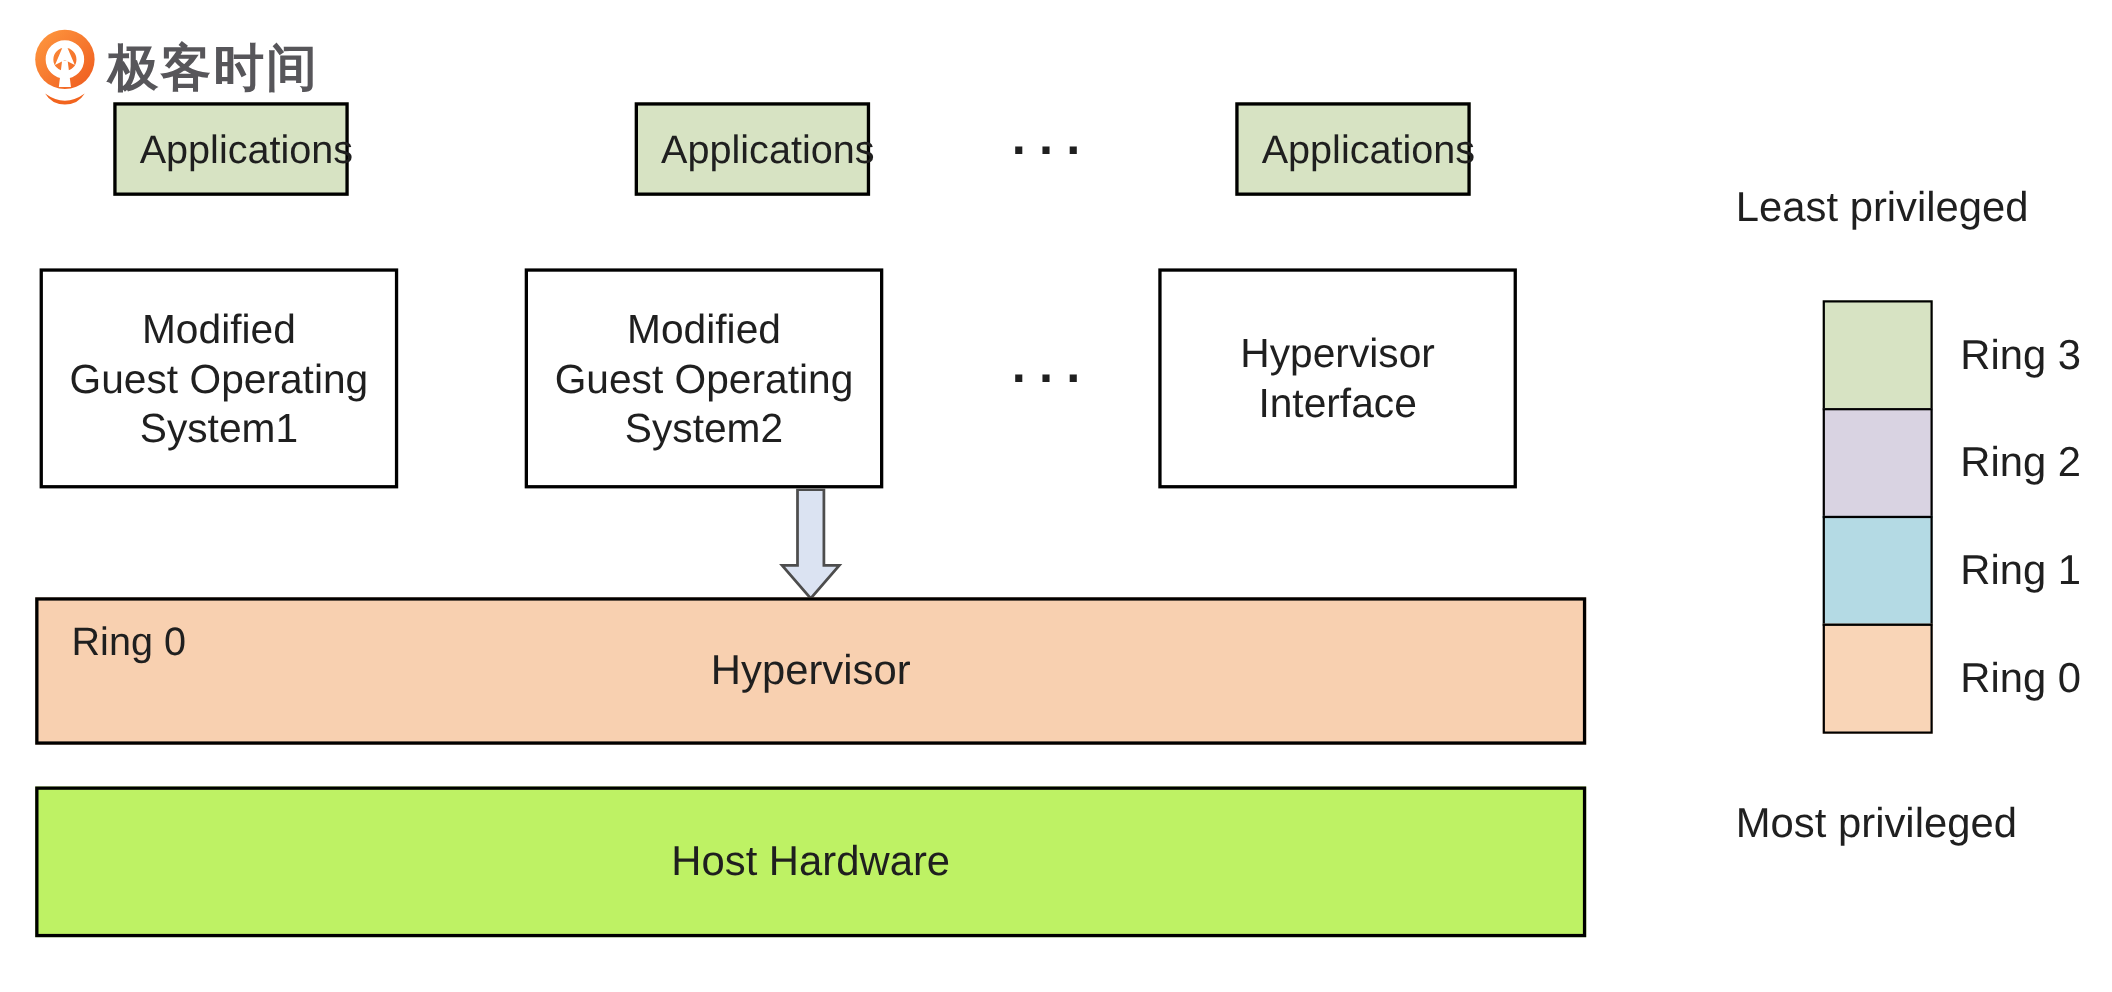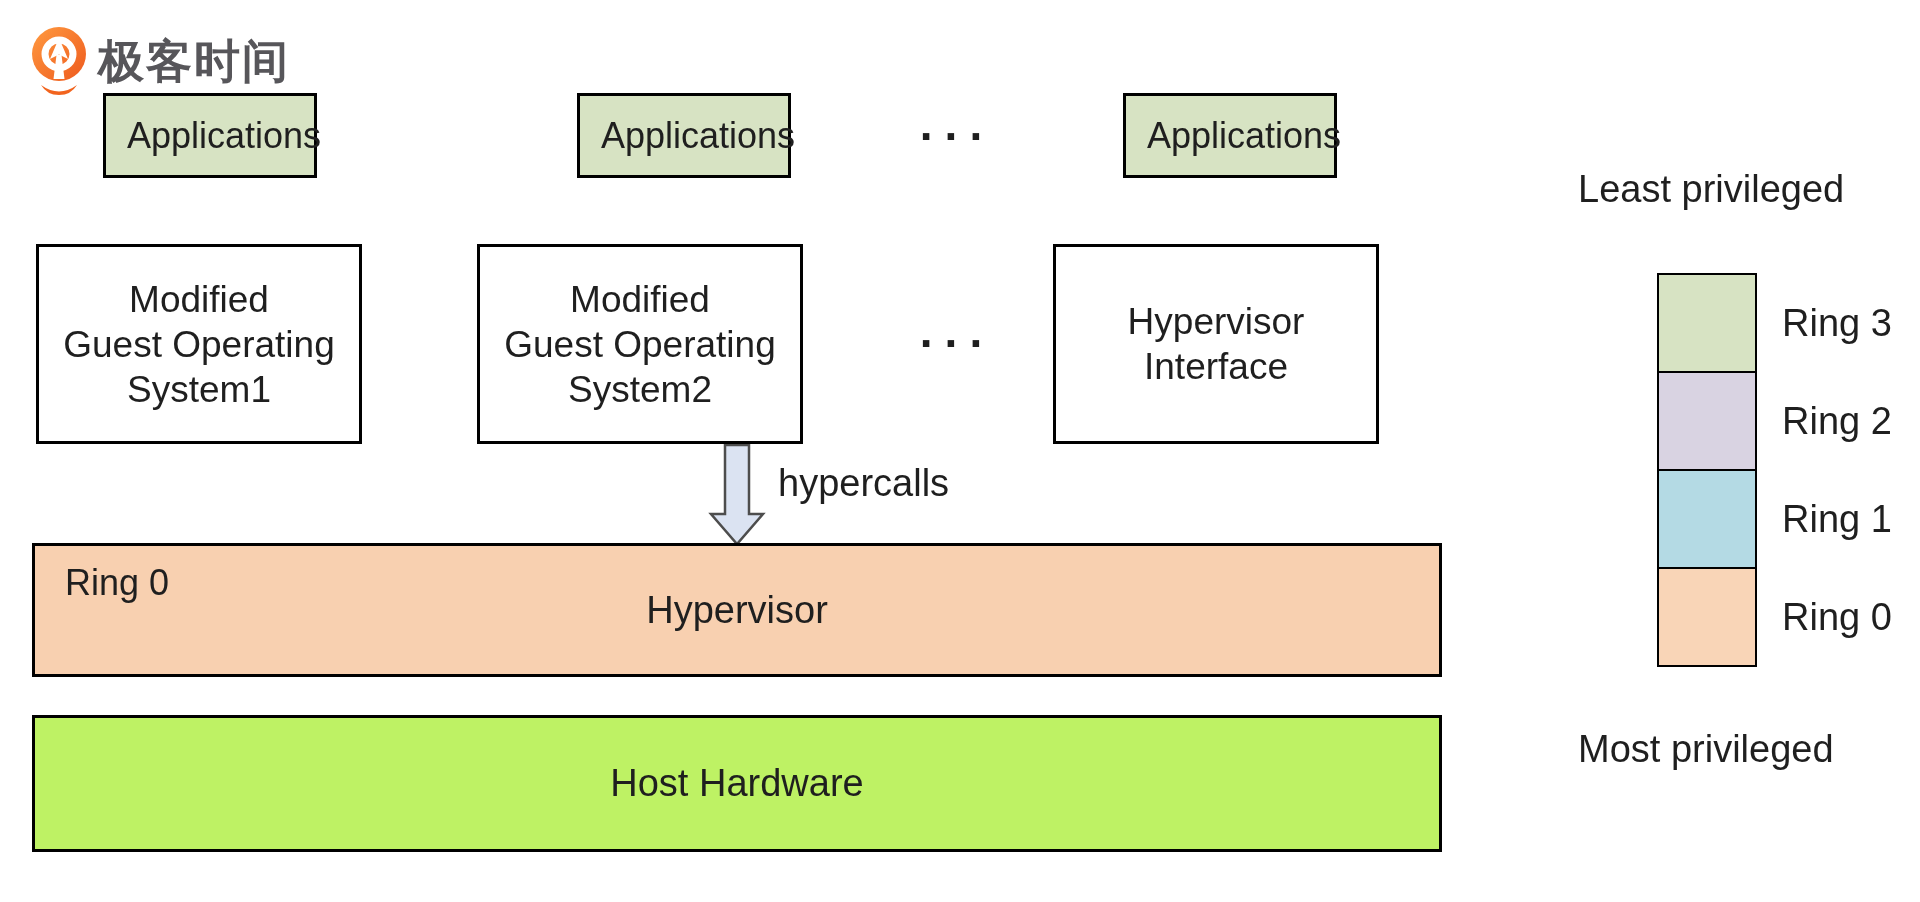--- a/index.html
+++ b/index.html
@@ -126,21 +126,20 @@
   </div>
   <div class="box os-box" style="left:1053px; top:244px;">
     <span>Hypervisor</span>
     <span>Interface</span>
   </div>
   <div class="ellipsis" style="left:907px; top:303px;">...</div>
 
   <svg class="arrow-svg" width="64" height="102" viewBox="0 0 64 102">
     <path d="M20 1 H44 V70 H58 L32 100 L6 70 H20 Z" stroke="#4d4d4d" stroke-width="2.5" fill="#dbe3f2"></path>
   </svg>
-  <div class="hypercalls-label">hypercalls</div>
 
   <div class="bar bar-hypervisor" style="background-color: rgb(248, 208, 176);">
     <span class="ring0-inbar">Ring 0</span>
     <span>Hypervisor</span>
   </div>
 
   <div class="bar bar-hardware" style="background-color: #bef264;">
     <span>Host Hardware</span>
   </div>
 

